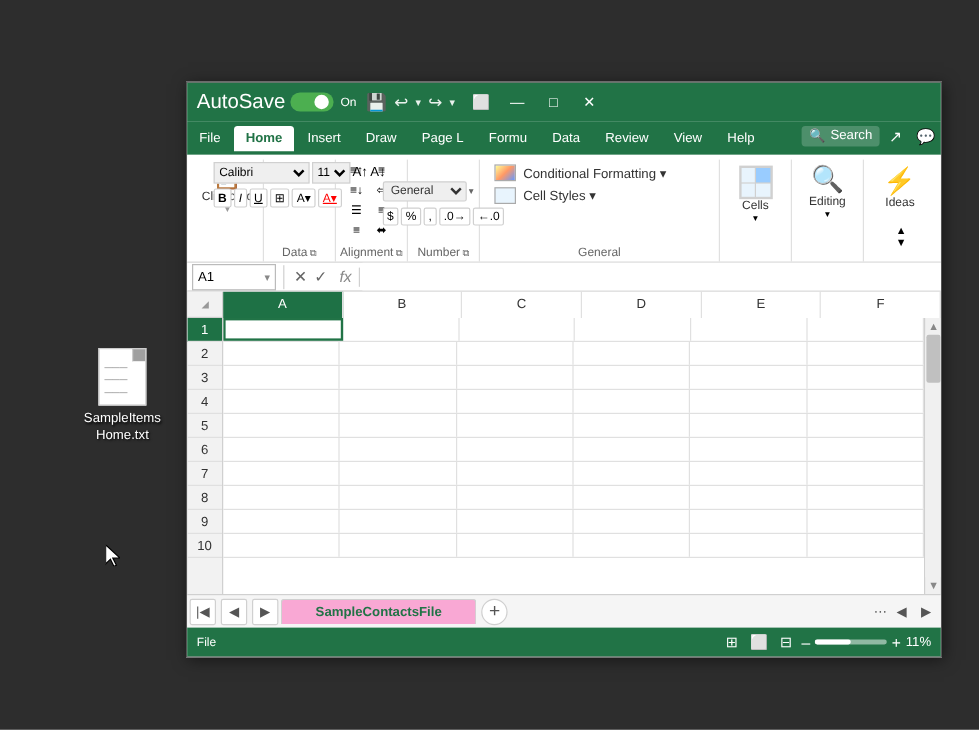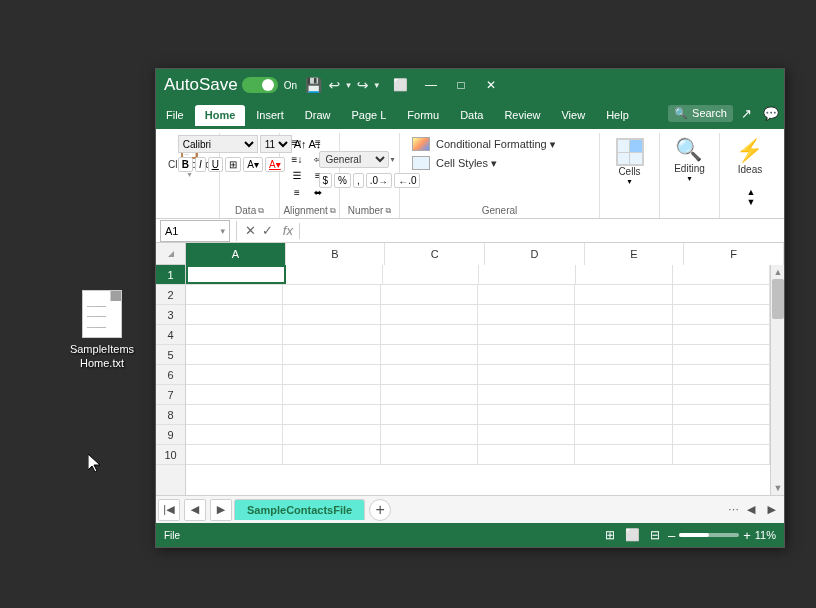--- a/index.html
+++ b/index.html
@@ -455,22 +455,22 @@
       justify-content: center;
       color: #555;
       font-size: 11px;
       cursor: pointer;
       border: 1px solid #d0d0d0;
       border-radius: 2px;
       margin: 0 2px;
       background: #fff;
     }
     .sheet-tab {
-      padding: 4px 12px;
-      background: #5eead4;
+      padding: 4px 28px;
+      background: #f9a8d4;
       border: 1px solid #d0d0d0;
       border-bottom: none;
       border-radius: 3px 3px 0 0;
       font-size: 11px;
       color: #217346;
       cursor: pointer;
       font-weight: 600;
     }
     .add-sheet-btn {
       width: 22px; height: 22px;

